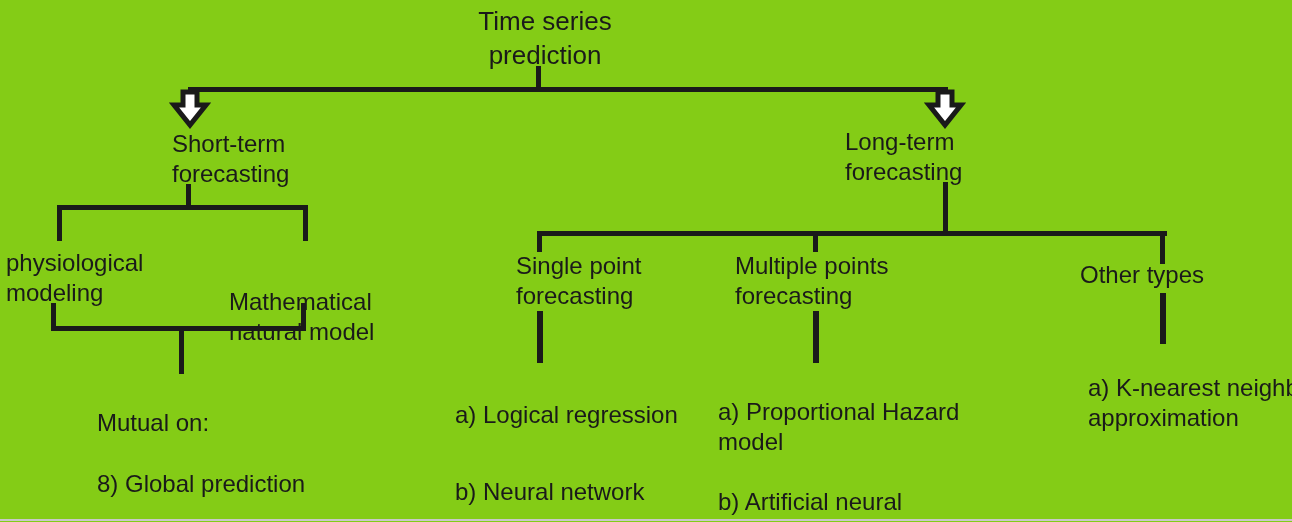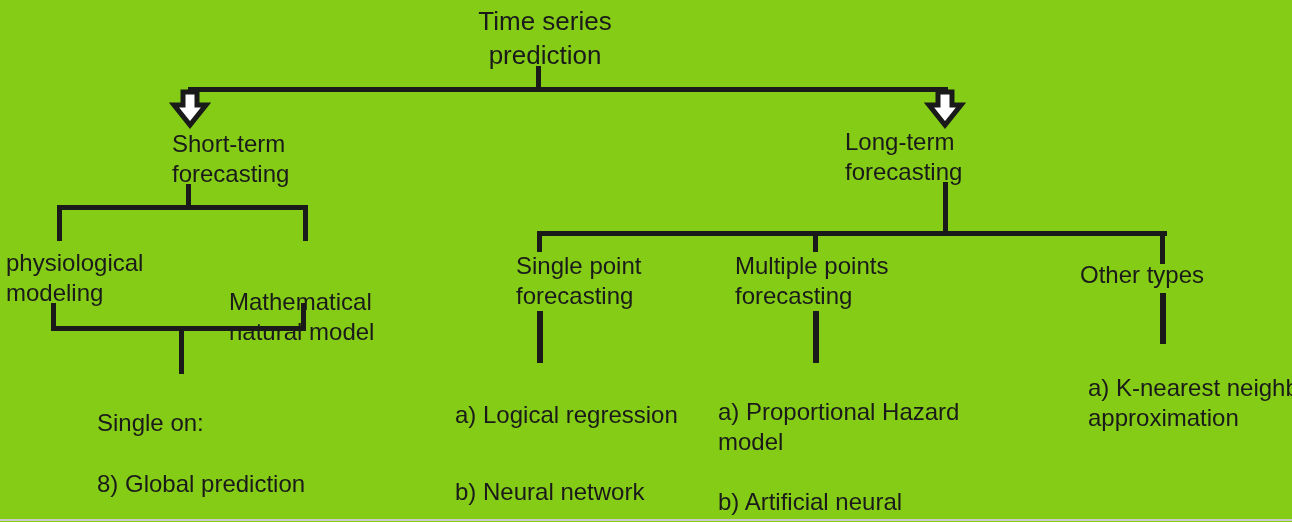--- a/index.html
+++ b/index.html
@@ -69,21 +69,21 @@
 modeling</div>
   <div class="txt" style="left:229px; top:248px;margin-top:39px;">Mathematical
 natural model</div>
 
   <div class="line" style="left:51px; top:303px; width:5px; height:28px;"></div>
   <div class="line" style="left:301px; top:303px; width:5px; height:28px;"></div>
   <div class="line" style="left:51px; top:326px; width:255px; height:5px;"></div>
   <div class="line" style="left:179px; top:326px; width:5px; height:48px;"></div>
 
   <div class="txt" style="left:97px; top:377px; line-height:30.5px;">
-    <div>Single on:</div>
+    <div>Mutual on:</div>
     <div>8) Global prediction</div>
     
   </div>
 
   <div class="txt" style="left:845px; top:127px;">Long-term
 forecasting</div>
 
   <div class="line" style="left:943px; top:182px; width:5px; height:54px;"></div>
   <div class="line" style="left:537px; top:231px; width:630px; height:5px;"></div>
   <div class="line" style="left:537px; top:231px; width:5px; height:21px;"></div>

